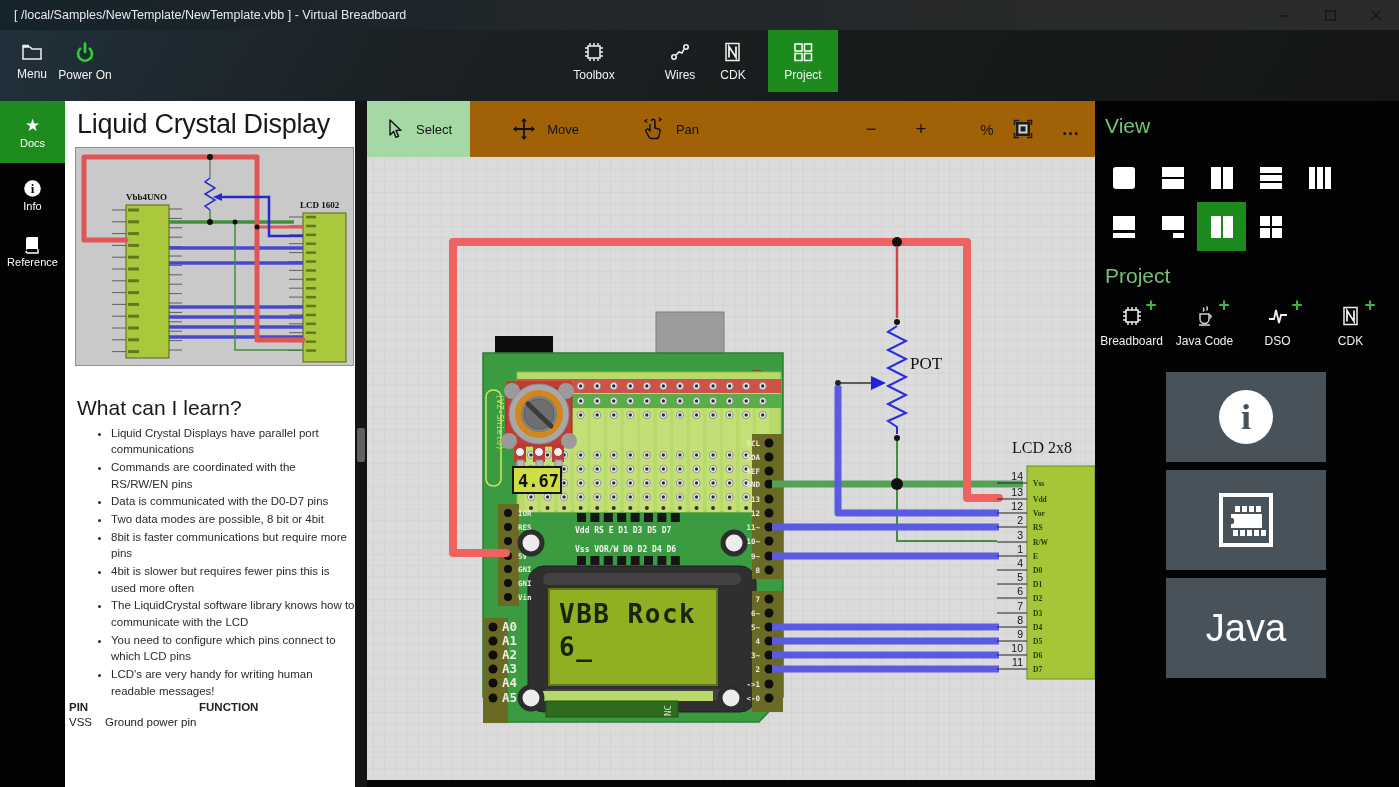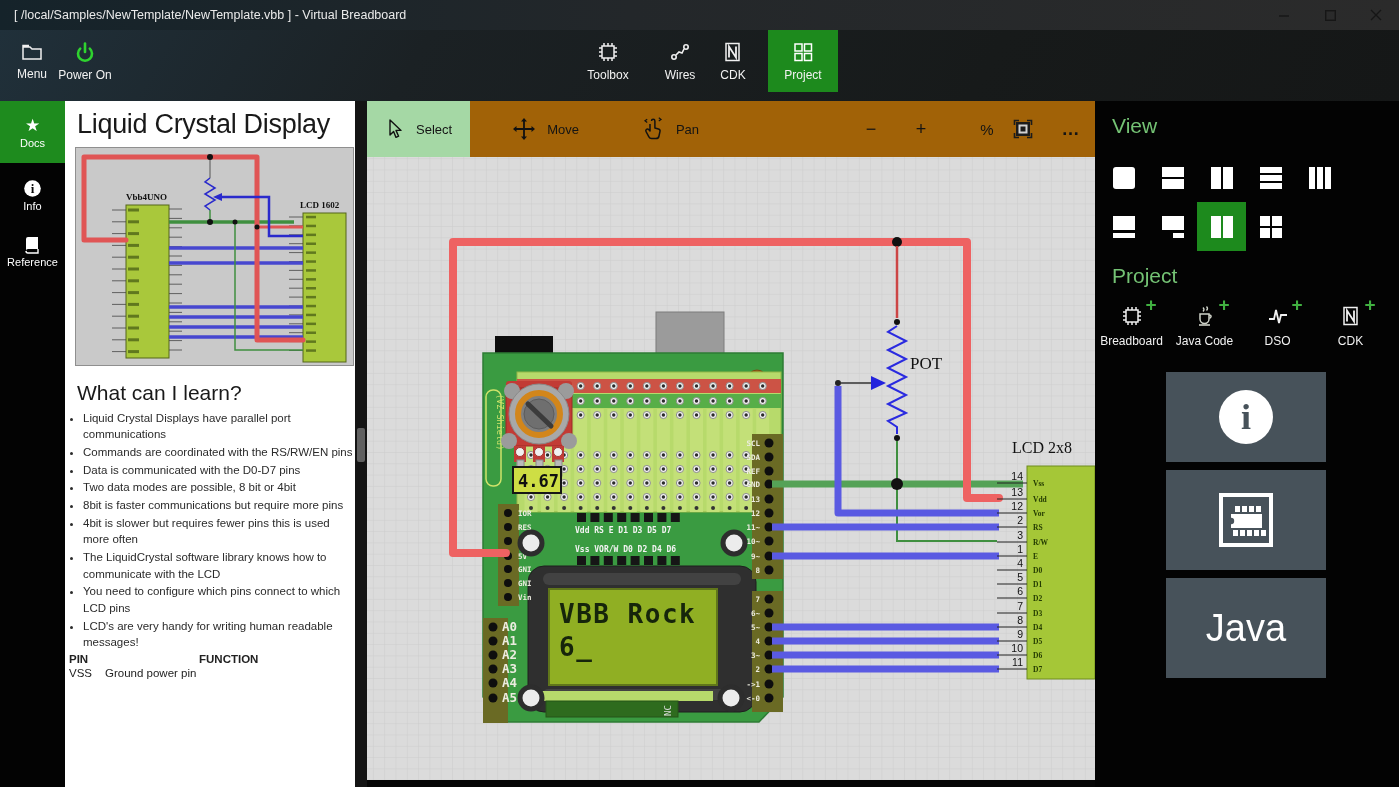--- a/index.html
+++ b/index.html
@@ -6,37 +6,37 @@
   body{width:1399px;height:787px;overflow:hidden;background:#000;font-family:"Liberation Sans",sans-serif;}
   
   .titlebar{height:30px;background:linear-gradient(90deg,#15232a,#23272a 45%,#2b2b2b);display:flex;align-items:center;}
   .title{flex:1;padding-left:14px;font-size:12.5px;color:#eaeaea;white-space:nowrap;}
   .winbtn{width:46px;height:30px;display:flex;align-items:center;justify-content:center;}
   
   .topbar{height:71px;background:linear-gradient(120deg,#20303a,#1b2124 30%,#171a1a 70%,#151717);position:relative;}
   .tbtn{position:absolute;top:0;height:62px;display:flex;flex-direction:column;align-items:center;justify-content:center;gap:4px;color:#f2f2f2;font-size:12px;cursor:default;}
   #btn-menu{left:8px;width:48px;}
   #btn-power{left:49px;width:72px;}
-  #btn-toolbox{left:574px;width:68px;}
+  #btn-toolbox{left:560px;width:68px;}
   #btn-wires{left:649px;width:62px;}
   #btn-cdk{left:702px;width:62px;}
   #btn-project{left:768px;width:70px;background:#1d8a1d;}
   
   .main{display:flex;height:686px;}
   .rail{width:65px;background:#030303;color:#fff;}
   .rail-item{height:56px;display:flex;flex-direction:column;align-items:center;justify-content:center;gap:2px;font-size:11px;}
   .rail-item.active{background:#1e8b1e;height:62px;}
   .rail-item .ricon{height:20px;display:flex;align-items:center;justify-content:center;}
   .star{font-size:17px;line-height:17px;}
   
   .docs{width:290px;background:#fff;color:#222;overflow:hidden;position:relative;}
   .docs h1{font-size:27px;font-weight:400;margin:9px 8px 7px 12px;line-height:1.1;color:#191919;letter-spacing:-0.3px;}
-  .docs h2{font-size:21px;font-weight:400;margin:15px 0 5px 12px;color:#191919;}
+  .docs h2{font-size:21px;font-weight:400;margin:30px 0 5px 12px;color:#191919;}
   .schematic{display:block;margin-left:10px;border:1px solid #8f8f8f;}
-  .docs ul{margin:3px 0 0 0;padding-left:18px;font-size:11.5px;line-height:1.45;color:#2b2b2b;}
+  .docs ul{margin:3px 0 0 0;padding-left:46px;font-size:11.5px;line-height:1.45;color:#2b2b2b;}
   .docs li{margin-bottom:1px;}
   .ptable{font-size:11.5px;margin-left:4px;color:#222;}
   .prow{display:flex;line-height:1.25;}
   .phead{font-weight:700;}
   .prow .pin{width:30px;flex:none;}
   .phead .func{padding-left:100px;}
   .prow:not(.phead) .func{padding-left:6px;}
   .scrollstrip{width:12px;background:#141414;position:relative;}
   .thumb{position:absolute;left:2px;top:327px;width:8px;height:34px;background:#606060;border-radius:2px;}
   
@@ -47,21 +47,21 @@
   #move-btn{margin-left:24px;}
   #pan-btn{margin-left:26px;}
   .spacer{flex:1;}
   .ci{width:44px;height:56px;display:flex;align-items:center;justify-content:center;font-size:18px;}
   .ci.pct{width:36px;font-size:15px;margin-left:26px;}
   .ci.fit{width:36px;}
   .ci.more{width:36px;margin-left:12px;margin-right:6px;font-weight:700;letter-spacing:1px;}
   .canvasarea{height:623px;border-bottom:7px solid #060606;}
   
   .rightpanel{width:304px;background:#030303;color:#fff;}
-  .rp-h{color:#74c274;font-size:21px;padding:13px 0 0 17px;font-weight:400;}
+  .rp-h{color:#74c274;font-size:21px;padding:13px 0 0 10px;font-weight:400;}
   .vrow{display:flex;margin-left:4px;}
   .vrow1{margin-top:15px;}
   .vcell{width:49px;height:49px;display:flex;align-items:center;justify-content:center;}
   .vcell.selected{background:#1d8a1d;}
   .projrow{display:flex;margin-top:12px;}
   .pbtn{width:73px;display:flex;flex-direction:column;align-items:center;gap:6px;font-size:12px;color:#f2f2f2;padding-top:4px;}
   .picon{position:relative;height:24px;}
   .plus{position:absolute;top:-9px;right:-13px;color:#41b141;font-size:19px;font-weight:700;line-height:1;}
   .tiles{margin:24px 0 0 71px;width:160px;display:flex;flex-direction:column;gap:8px;}
   .tile{background:#47525a;display:flex;align-items:center;justify-content:center;}

